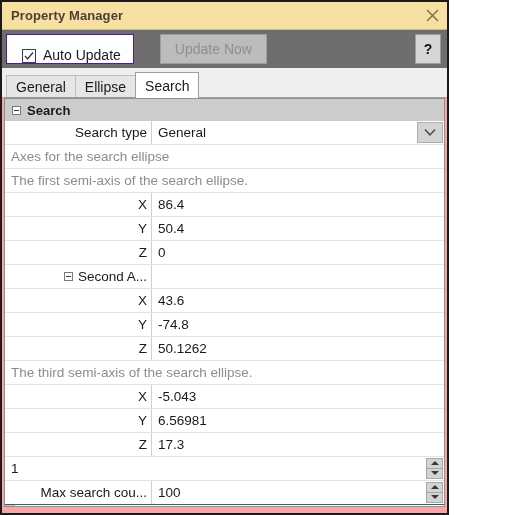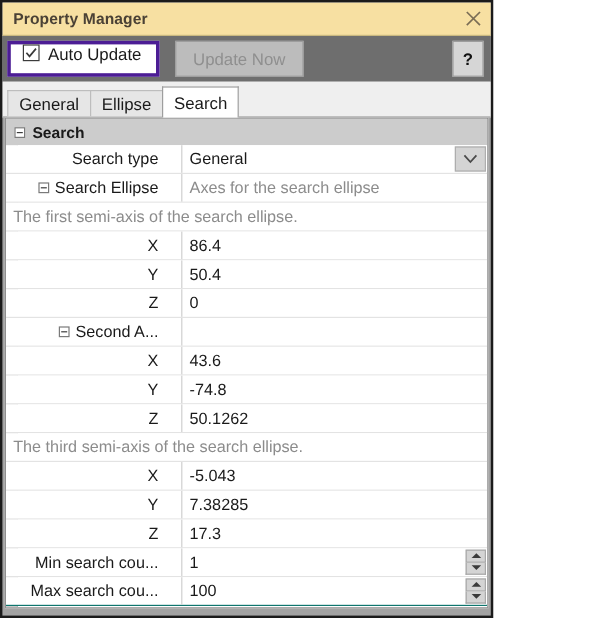--- a/index.html
+++ b/index.html
@@ -10,25 +10,25 @@
   body {
     width: 513px;
     height: 515px;
     font-family: "Liberation Sans", sans-serif;
     -webkit-font-smoothing: antialiased;
   }
 
   
   .window {
     position: relative;
-    width: 411px;
+    width: 449px;
     height: 515px;
     box-sizing: border-box;
     border: 2px solid #1b1b1b;
-    background: #a3a3a3;
+    background: #fca5a5;
     overflow: hidden;
   }
 
   
   .titlebar {
     position: relative;
     height: 28px;
     background: #f7e0a2;
     border-bottom: 1px solid #c9b880;
     display: flex;
@@ -60,24 +60,24 @@
     height: 38px;
     background: #6e6e6e;
     display: flex;
     align-items: center;
     padding: 0 6px 0 0;
     box-sizing: border-box;
   }
   .auto-update {
     height: 30px;
     background: #ffffff;
-    border: 3px solid #4c1d95;
-    display: flex;
-    align-items: flex-start;
-    padding: 0 12px 0 10px;
+    border: 1px solid #4c1d95;
+    display: flex;
+    align-items: flex-end;
+    padding: 0 12px 0 15px;
     margin-left: 4px;
     box-sizing: border-box;
     cursor: pointer;
   }
   .chk {
     width: 14px;
     height: 14px;
     border: 1px solid #3c3c3c;
     background: #ffffff;
     position: relative;
@@ -87,21 +87,21 @@
   }
   .chk svg { position: absolute; top: 0; left: 0; }
   .auto-update-label {
     font-size: 14px;
     color: #1a1a1a;
     white-space: nowrap;
   }
   .update-now {
     height: 30px;
     min-width: 100px;
-    margin-left: 13px;
+    margin-left: 26px;
     background: #bcbcbc;
     border: 1px solid #9d9d9d;
     color: #8f8f8f;
     font-size: 14px;
     font-family: "Liberation Sans", sans-serif;
     display: flex;
     align-items: center;
     justify-content: center;
     padding: 0 14px;
     box-sizing: border-box;
@@ -218,21 +218,21 @@
   }
   .row:last-child { border-bottom: 1px solid #0f766e; }
 
   .cell-label {
     width: 136px;
     flex: 0 0 136px;
     border-right: 1px solid #cfcfcf;
     display: flex;
     align-items: center;
     justify-content: flex-end;
-    padding-right: 19px;
+    padding-right: 4px;
     box-sizing: border-box;
     font-size: 13.5px;
     color: #1a1a1a;
     white-space: nowrap;
     overflow: hidden;
     margin-left: 11px;
     cursor: default;
   }
   .cell-label .expander { margin-right: 5px; flex: 0 0 auto; }
   .label-text { overflow: hidden; text-overflow: clip; white-space: nowrap; }
@@ -377,24 +377,20 @@
             <div class="cell-value">
               <span>General</span>
               <div class="dropdown-btn">
                 <svg width="12" height="9" viewBox="0 0 12 9">
                   <polyline points="1,1.5 6,7 11,1.5" fill="none" stroke="#4a4a4a" stroke-width="1.5"></polyline>
                 </svg>
               </div>
             </div>
           </div>
           <div class="row">
-            <div class="cell-label ind0">
-              <span class="expander"></span>
-              <span class="label-text">Search Ellipse</span>
-            </div>
             <div class="cell-value desc">
               <span>Axes for the search ellipse</span>
             </div>
           </div>
           <div class="row">
             <div class="cell-value desc">
               <span>The first semi-axis of the search ellipse.</span>
             </div>
           </div>
           <div class="row">
@@ -462,35 +458,32 @@
             </div>
             <div class="cell-value">
               <span>-5.043</span>
             </div>
           </div>
           <div class="row">
             <div class="cell-label ind2">
               <span class="label-text">Y</span>
             </div>
             <div class="cell-value">
-              <span>7.38285</span>
+              <span>6.56981</span>
             </div>
           </div>
           <div class="row">
             <div class="cell-label ind2">
               <span class="label-text">Z</span>
             </div>
             <div class="cell-value">
               <span>17.3</span>
             </div>
           </div>
           <div class="row">
-            <div class="cell-label ind0">
-              <span class="label-text">Min search cou...</span>
-            </div>
             <div class="cell-value">
               <span>1</span>
               <div class="spinner">
                 <div class="spin-btn">
                   <span class="arrow-up"></span>
                 </div>
                 <div class="spin-btn">
                   <span class="arrow-down"></span>
                 </div>
               </div>

